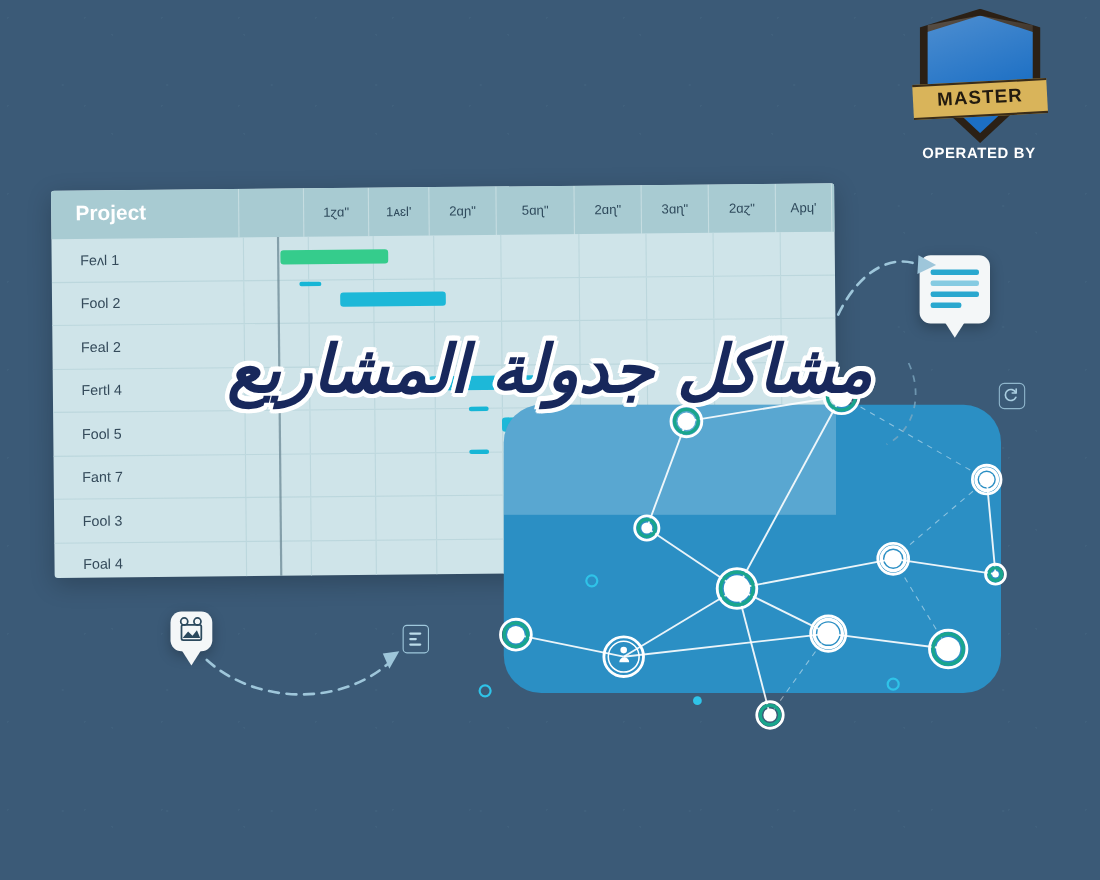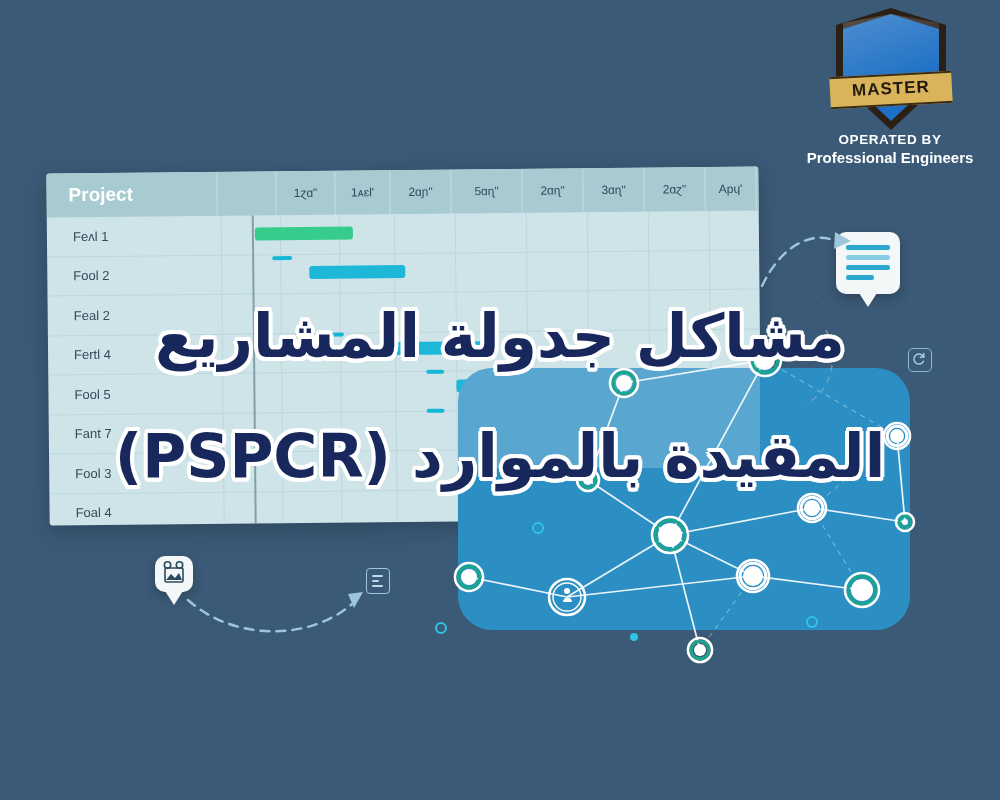--- a/index.html
+++ b/index.html
@@ -75,39 +75,38 @@
      border:1.5px solid #8fb6cc;border-radius:5px;}
 
   
   #title{position:absolute;left:0;right:0;top:276px;text-align:center;direction:rtl;
      font-family:"DejaVu Sans","Liberation Sans",sans-serif;font-weight:bold;
      color:#18285c;font-size:60px;line-height:120px;letter-spacing:0px;
      text-shadow:
         -3px -3px 0 #fff, 3px -3px 0 #fff, -3px 3px 0 #fff, 3px 3px 0 #fff,
         -4px 0 0 #fff, 4px 0 0 #fff, 0 -4px 0 #fff, 0 4px 0 #fff,
         -2px -4px 0 #fff, 2px -4px 0 #fff, -2px 4px 0 #fff, 2px 4px 0 #fff;}
-  #title div{white-space:nowrap;}
+  #title div{white-space:nowrap;font-style:italic;}
 </style>
 </head>
 <body>
 
 <div id="stage">
   <div id="noise"></div>
 
   <div id="logo-wrap">
     <div id="shield">
       <div class="sh-outer"></div>
       <div class="sh-inner"></div>
       <div class="sh-gloss"></div>
       <div class="ribbon">
         <span>MASTER</span>
       </div>
     </div>
     <div id="logo-sub1">OPERATED BY</div>
-    <div id="logo-sub2">Professional Engineers</div>
   </div>
 
   <div id="gantt">
     <div class="g-head" id="g-head">
         <div class="hc name" style="width:148px">Project</div>
         <div class="hc" style="width:58px"></div>
         <div class="hc" style="width:58px">1ɀɑ"</div>
         <div class="hc" style="width:54px">1ᴀɛl'</div>
         <div class="hc" style="width:60px">2ɑɲ"</div>
         <div class="hc" style="width:70px">5ɑɳ"</div>
@@ -351,15 +350,14 @@
   <svg style="position:absolute;left:0;top:0;width:1000px;height:800px;pointer-events:none;">
     <path d="M762 286 C 782 244, 812 232, 833 240" fill="none" stroke="#9ec6da" stroke-width="2.4" stroke-dasharray="9 7" stroke-linecap="round"></path>
     <polygon points="835,232 851,241 834,249" fill="#9ec6da"></polygon>
     <path d="M188 600 C 232 640, 308 642, 352 604" fill="none" stroke="#9ec6da" stroke-width="2.4" stroke-dasharray="9 7" stroke-linecap="round"></path>
     <polygon points="348,594 363,592 354,608" fill="#9ec6da"></polygon>
     <path d="M826 330 C 840 360, 830 392, 806 404" fill="none" stroke="#7fa9c2" stroke-width="1.6" stroke-dasharray="6 6" opacity=".75"></path>
   </svg>
 
   <div id="title">
     <div>مشاكل جدولة المشاريع</div>
-    <div>المقيدة بالموارد (PSPCR)</div>
   </div>
 </div>
 
 </body></html>

